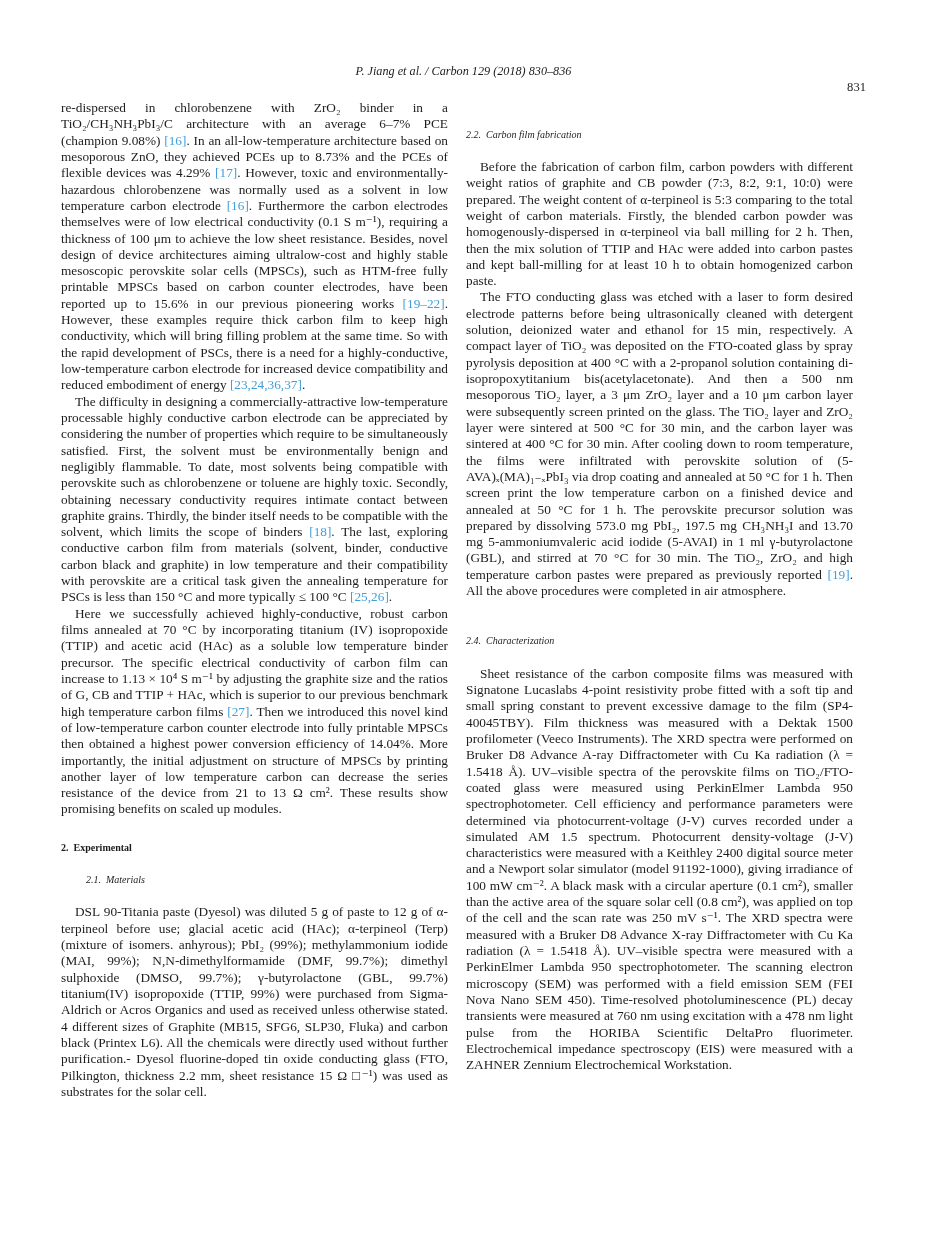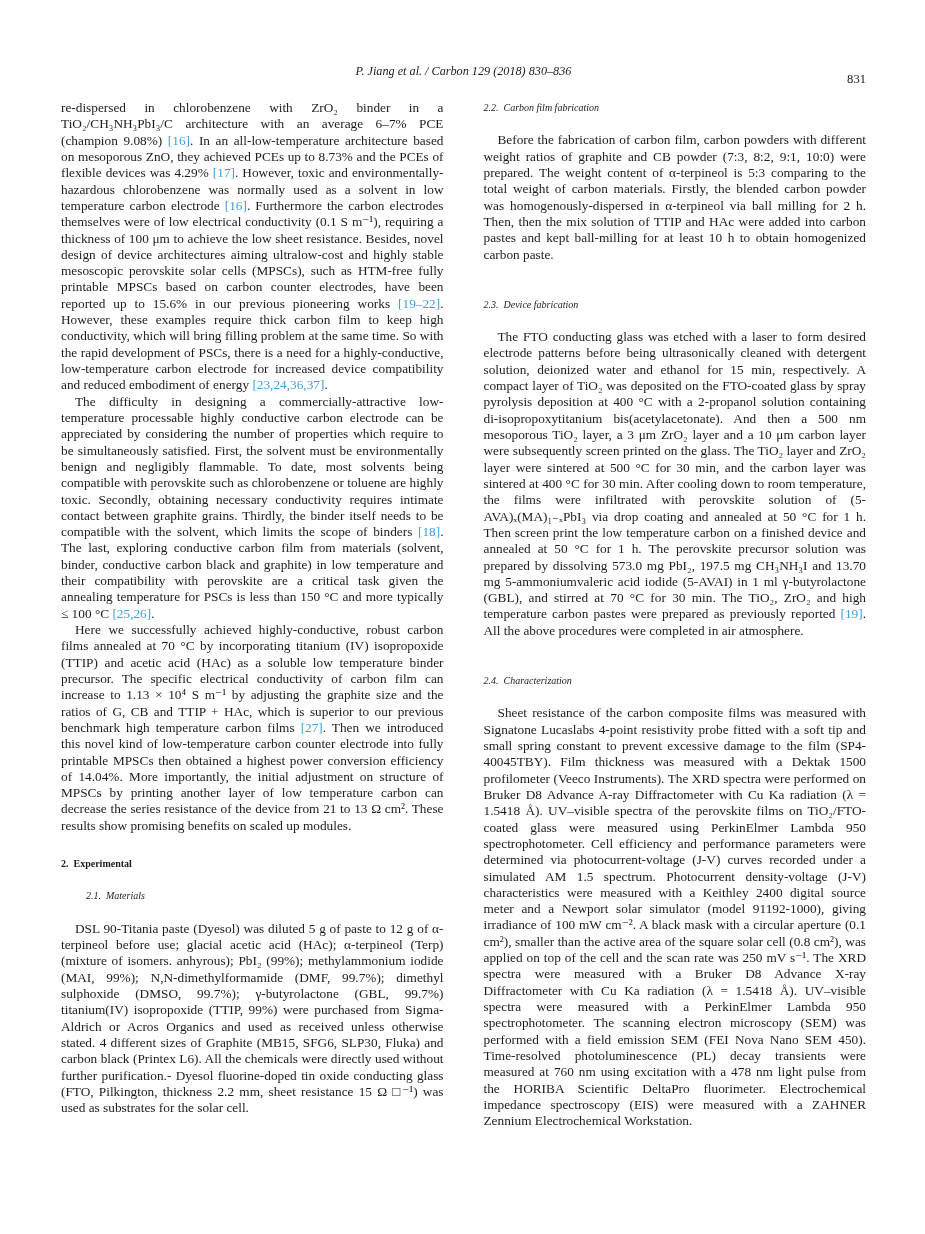--- a/index.html
+++ b/index.html
@@ -15,22 +15,22 @@
     overflow: hidden;
   }
   .header { position: relative; height: 16px; margin-bottom: 20px; }
   .running-head {
     position: absolute; left: 0; right: 0;
     text-align: center;
     font-style: italic;
     font-size: 12.2px;
     color: var(--text-color, #1c1c1e);
   }
-  .page-number { position: absolute; right: 0; top: 8px; font-size: 12.6px; }
-  .columns { display: flex; gap: 40px; }
+  .page-number { position: absolute; right: 0; top: 16px; font-size: 12.6px; }
+  .columns { display: flex; gap: 18px; align-items: center; }
   .col {
     width: 387px;
     font-size: 13.3px;
     line-height: 16.32px;
     text-align: justify;
   }
   .col p { margin: 0; text-indent: 14px; }
   .col p.noindent { text-indent: 0; }
   .sec-h  { font-weight: 700; font-size: 10px; margin: 22px 0 16px; text-align: left; }
   .subsec-h { font-style: italic; font-size: 10px; margin: 34px 0 16px; text-align: left; }
@@ -52,19 +52,18 @@
         <p class="noindent"><span>re-dispersed in chlorobenzene with ZrO₂ binder in a TiO₂/CH₃NH₃PbI₃/C architecture with an average 6–7% PCE (champion 9.08%) </span><span class="cite">[16]</span><span>. In an all-low-temperature architecture based on mesoporous ZnO, they achieved PCEs up to 8.73% and the PCEs of flexible devices was 4.29% </span><span class="cite">[17]</span><span>. However, toxic and environmentally-hazardous chlorobenzene was normally used as a solvent in low temperature carbon electrode </span><span class="cite">[16]</span><span>. Furthermore the carbon electrodes themselves were of low electrical conductivity (0.1 S m⁻¹), requiring a thickness of 100 μm to achieve the low sheet resistance. Besides, novel design of device architectures aiming ultralow-cost and highly stable mesoscopic perovskite solar cells (MPSCs), such as HTM-free fully printable MPSCs based on carbon counter electrodes, have been reported up to 15.6% in our previous pioneering works </span><span class="cite">[19–22]</span><span>. However, these examples require thick carbon film to keep high conductivity, which will bring filling problem at the same time. So with the rapid development of PSCs, there is a need for a highly-conductive, low-temperature carbon electrode for increased device compatibility and reduced embodiment of energy </span><span class="cite">[23,24,36,37]</span><span>.</span></p>
         <p class=""><span>The difficulty in designing a commercially-attractive low-temperature processable highly conductive carbon electrode can be appreciated by considering the number of properties which require to be simultaneously satisfied. First, the solvent must be environmentally benign and negligibly flammable. To date, most solvents being compatible with perovskite such as chlorobenzene or toluene are highly toxic. Secondly, obtaining necessary conductivity requires intimate contact between graphite grains. Thirdly, the binder itself needs to be compatible with the solvent, which limits the scope of binders </span><span class="cite">[18]</span><span>. The last, exploring conductive carbon film from materials (solvent, binder, conductive carbon black and graphite) in low temperature and their compatibility with perovskite are a critical task given the annealing temperature for PSCs is less than 150 °C and more typically ≤ 100 °C </span><span class="cite">[25,26]</span><span>.</span></p>
         <p class=""><span>Here we successfully achieved highly-conductive, robust carbon films annealed at 70 °C by incorporating titanium (IV) isopropoxide (TTIP) and acetic acid (HAc) as a soluble low temperature binder precursor. The specific electrical conductivity of carbon film can increase to 1.13 × 10⁴ S m⁻¹ by adjusting the graphite size and the ratios of G, CB and TTIP + HAc, which is superior to our previous benchmark high temperature carbon films </span><span class="cite">[27]</span><span>. Then we introduced this novel kind of low-temperature carbon counter electrode into fully printable MPSCs then obtained a highest power conversion efficiency of 14.04%. More importantly, the initial adjustment on structure of MPSCs by printing another layer of low temperature carbon can decrease the series resistance of the device from 21 to 13 Ω cm². These results show promising benefits on scaled up modules.</span></p>
         <div class="sec-h">2.&nbsp;&nbsp;Experimental</div>
         <div class="subsec-h">2.1.&nbsp;&nbsp;Materials</div>
         <p class=""><span>DSL 90-Titania paste (Dyesol) was diluted 5 g of paste to 12 g of α-terpineol before use; glacial acetic acid (HAc); α-terpineol (Terp) (mixture of isomers. anhyrous); PbI₂ (99%); methylammonium iodide (MAI, 99%); </span><span class="ital">N,N</span><span>-dimethylformamide (DMF, 99.7%); dimethyl sulphoxide (DMSO, 99.7%); γ-butyrolactone (GBL, 99.7%) titanium(IV) isopropoxide (TTIP, 99%) were purchased from Sigma-Aldrich or Acros Organics and used as received unless otherwise stated. 4 different sizes of Graphite (MB15, SFG6, SLP30, Fluka) and carbon black (Printex L6). All the chemicals were directly used without further purification.- Dyesol fluorine-doped tin oxide conducting glass (FTO, Pilkington, thickness 2.2 mm, sheet resistance 15 Ω □⁻¹) was used as substrates for the solar cell.</span></p>
       </div>
     <div class="col">
         <div class="subsec-h">2.2.&nbsp;&nbsp;Carbon film fabrication</div>
         <p class=""><span>Before the fabrication of carbon film, carbon powders with different weight ratios of graphite and CB powder (7:3, 8:2, 9:1, 10:0) were prepared. The weight content of α-terpineol is 5:3 comparing to the total weight of carbon materials. Firstly, the blended carbon powder was homogenously-dispersed in α-terpineol via ball milling for 2 h. Then, then the mix solution of TTIP and HAc were added into carbon pastes and kept ball-milling for at least 10 h to obtain homogenized carbon paste.</span></p>
-        <div class="subsec-h">2.3.&nbsp;&nbsp;Device fabrication</div>
         <p class=""><span>The FTO conducting glass was etched with a laser to form desired electrode patterns before being ultrasonically cleaned with detergent solution, deionized water and ethanol for 15 min, respectively. A compact layer of TiO₂ was deposited on the FTO-coated glass by spray pyrolysis deposition at 400 °C with a 2-propanol solution containing di-isopropoxytitanium bis(acetylacetonate). And then a 500 nm mesoporous TiO₂ layer, a 3 μm ZrO₂ layer and a 10 μm carbon layer were subsequently screen printed on the glass. The TiO₂ layer and ZrO₂ layer were sintered at 500 °C for 30 min, and the carbon layer was sintered at 400 °C for 30 min. After cooling down to room temperature, the films were infiltrated with perovskite solution of (5-AVA)ₓ(MA)₁₋ₓPbI₃ via drop coating and annealed at 50 °C for 1 h. Then screen print the low temperature carbon on a finished device and annealed at 50 °C for 1 h. The perovskite precursor solution was prepared by dissolving 573.0 mg PbI₂, 197.5 mg CH₃NH₃I and 13.70 mg 5-ammoniumvaleric acid iodide (5-AVAI) in 1 ml γ-butyrolactone (GBL), and stirred at 70 °C for 30 min. The TiO₂, ZrO₂ and high temperature carbon pastes were prepared as previously reported </span><span class="cite">[19]</span><span>. All the above procedures were completed in air atmosphere.</span></p>
         <div class="subsec-h">2.4.&nbsp;&nbsp;Characterization</div>
         <p class=""><span>Sheet resistance of the carbon composite films was measured with Signatone Lucaslabs 4-point resistivity probe fitted with a soft tip and small spring constant to prevent excessive damage to the film (SP4-40045TBY). Film thickness was measured with a Dektak 1500 profilometer (Veeco Instruments). The XRD spectra were performed on Bruker D8 Advance A-ray Diffractometer with Cu Ka radiation (λ = 1.5418 Å). UV–visible spectra of the perovskite films on TiO₂/FTO-coated glass were measured using PerkinElmer Lambda 950 spectrophotometer. Cell efficiency and performance parameters were determined via photocurrent-voltage (</span><span class="ital">J-V</span><span>) curves recorded under a simulated AM 1.5 spectrum. Photocurrent density-voltage (</span><span class="ital">J-V</span><span>) characteristics were measured with a Keithley 2400 digital source meter and a Newport solar simulator (model 91192-1000), giving irradiance of 100 mW cm⁻². A black mask with a circular aperture (0.1 cm²), smaller than the active area of the square solar cell (0.8 cm²), was applied on top of the cell and the scan rate was 250 mV s⁻¹. The XRD spectra were measured with a Bruker D8 Advance X-ray Diffractometer with Cu Ka radiation (λ = 1.5418 Å). UV–visible spectra were measured with a PerkinElmer Lambda 950 spectrophotometer. The scanning electron microscopy (SEM) was performed with a field emission SEM (FEI Nova Nano SEM 450). Time-resolved photoluminescence (PL) decay transients were measured at 760 nm using excitation with a 478 nm light pulse from the HORIBA Scientific DeltaPro fluorimeter. Electrochemical impedance spectroscopy (EIS) were measured with a ZAHNER Zennium Electrochemical Workstation.</span></p>
       </div>
   </div>
 </div>
 
 </body></html>

